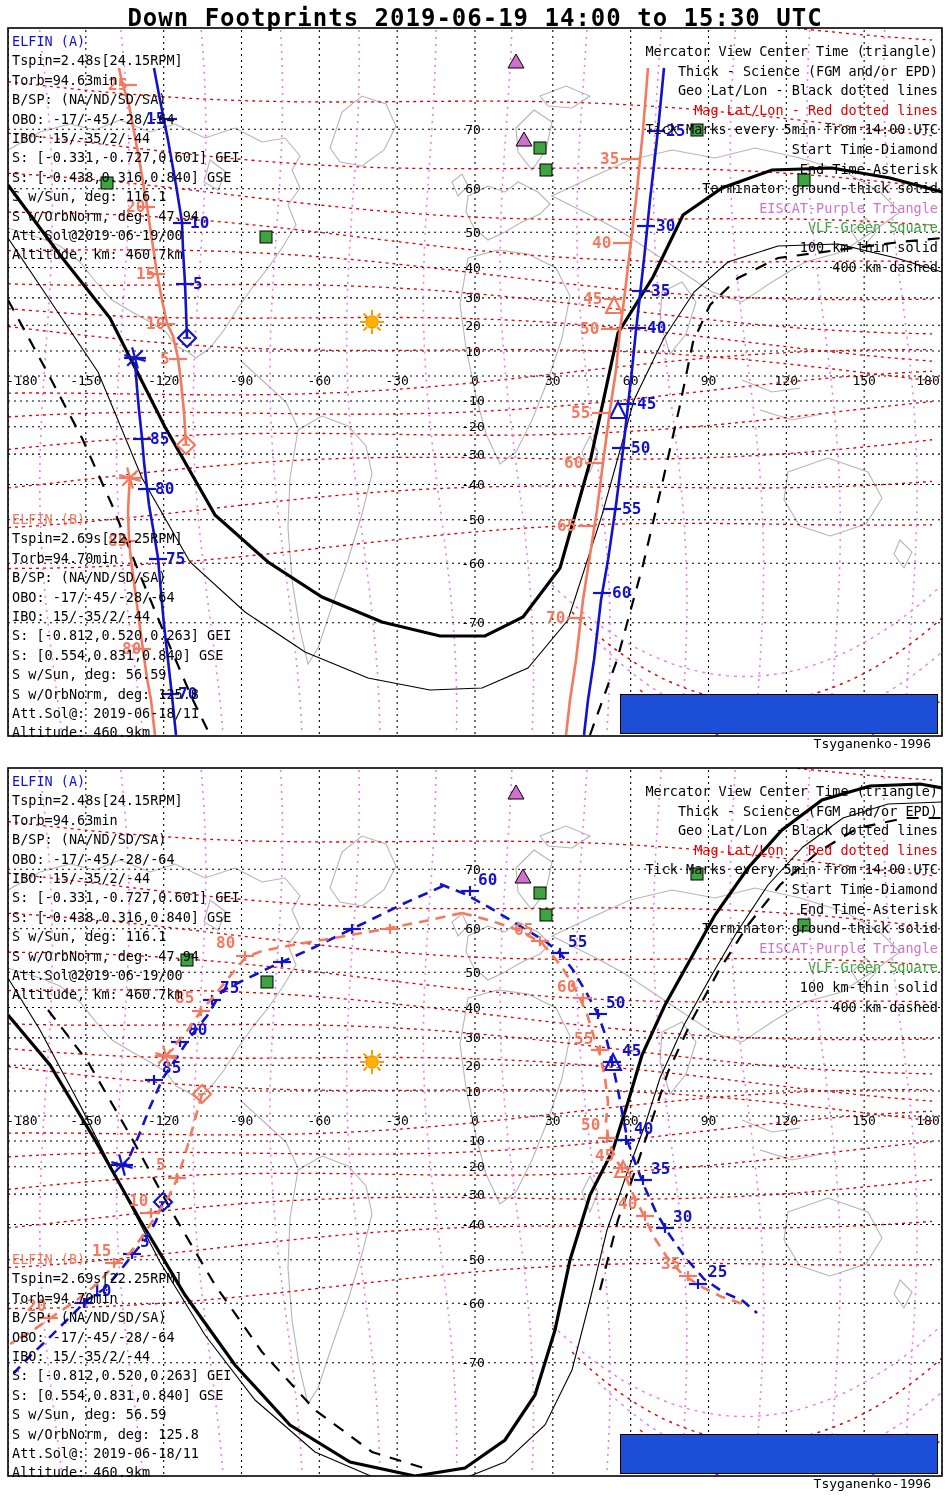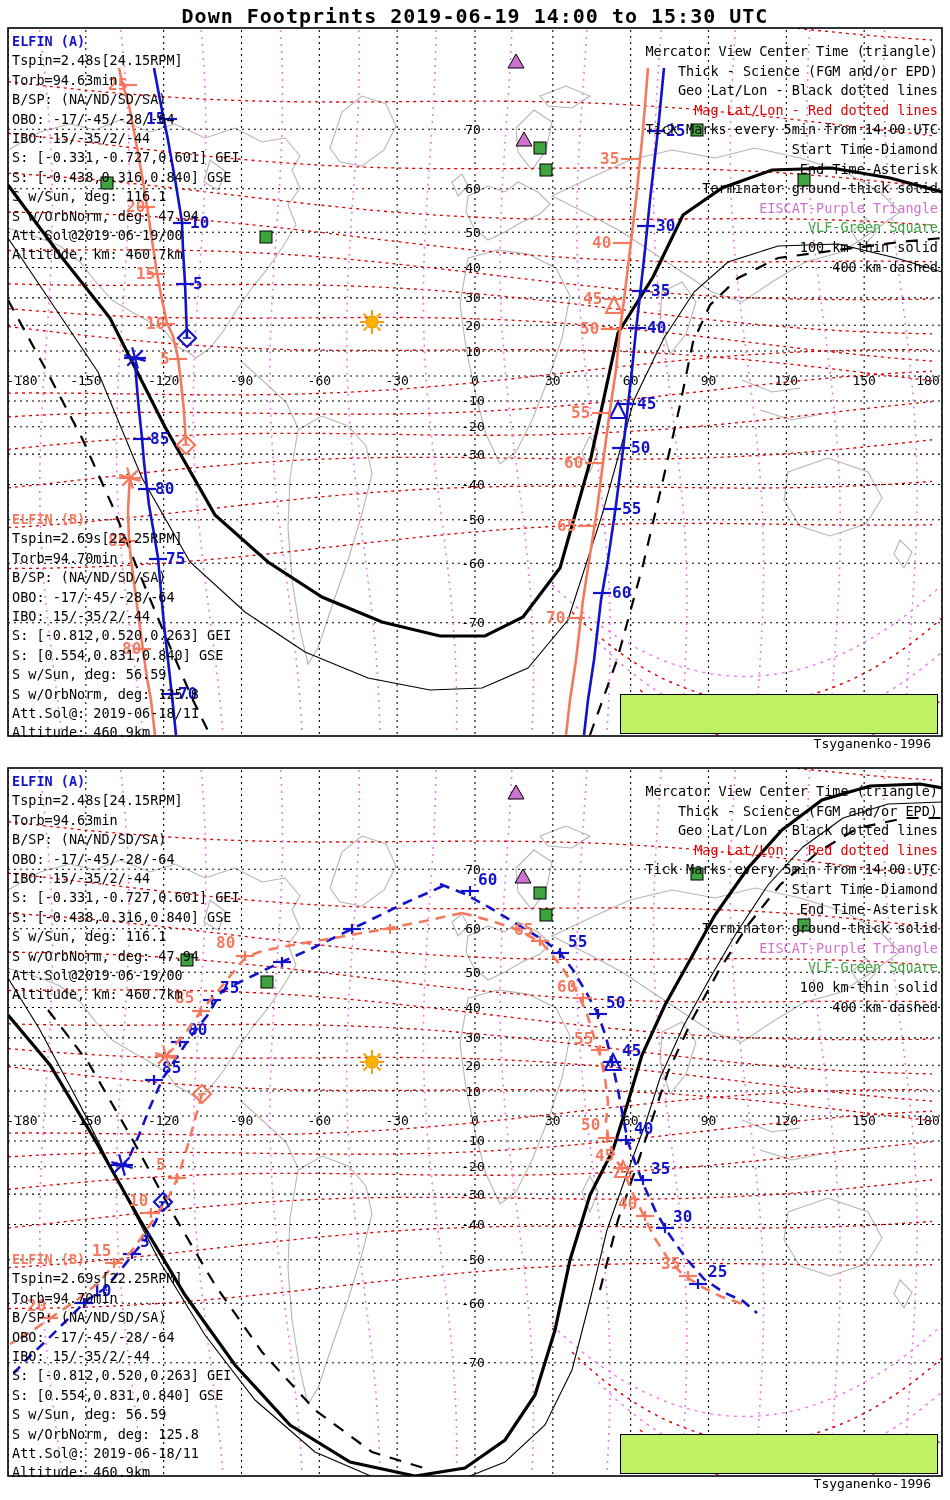--- a/index.html
+++ b/index.html
@@ -1,26 +1,26 @@
 <!DOCTYPE html>
 <html><head>
 <meta charset="utf-8">
 <style>
   html,body{margin:0;padding:0;background:#ffffff;}
   .page{position:relative;width:950px;height:1500px;background:#fff;overflow:hidden;
         font-family:"DejaVu Sans Mono","Liberation Mono",monospace;}
   svg{position:absolute;left:0;top:0;}
-  .ptitle{position:absolute;width:934px;left:8px;text-align:center;font-size:20px;
+  .ptitle{position:absolute;width:934px;left:8px;text-align:center;font-size:24px;
           font-weight:bold;letter-spacing:1px;color:#000;white-space:pre;}
   .infoblock{position:absolute;left:12px;font-size:13.5px;line-height:19.4px;
              color:#000;white-space:pre;}
-  .infoblock .hdr{font-weight:bold;}
+  .infoblock .hdr{font-weight:normal;}
   .legendblock{position:absolute;right:12px;text-align:right;font-size:13.5px;
                line-height:19.6px;color:#000;white-space:pre;margin-top:12px;}
-  .creditsbox{position:absolute;left:620px;width:318px;height:40px;background:#bef264;
+  .creditsbox{position:absolute;left:620px;width:318px;height:40px;background:#1d4ed8;
               border:1.4px solid #000;text-align:right;font-size:13px;line-height:19px;
               padding:1px 6px 0 0;box-sizing:border-box;color:#000;white-space:pre;}
 </style>
 </head>
 <body>
 
 <div class="page">
   <svg id="plot" width="950" height="1500" viewBox="0 0 950 1500">
       <defs>
         <clipPath id="clip0">

